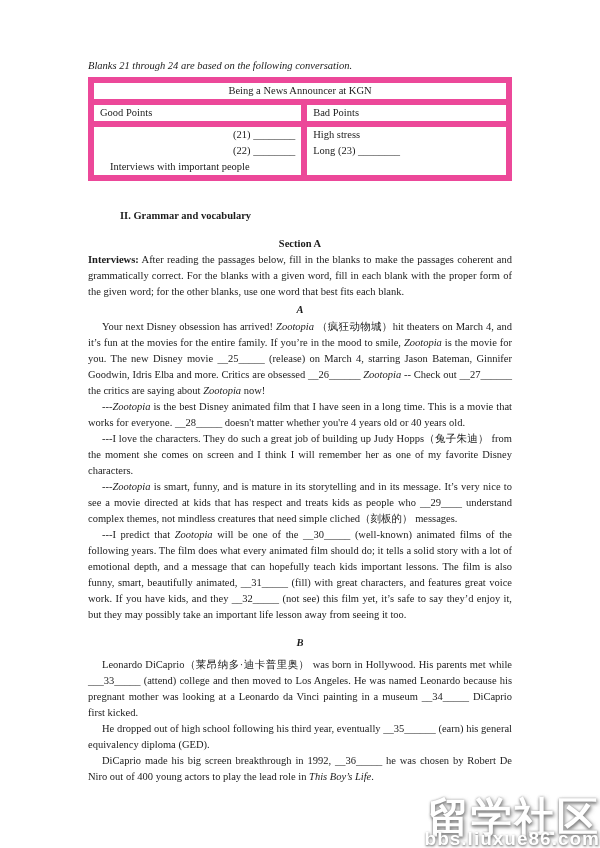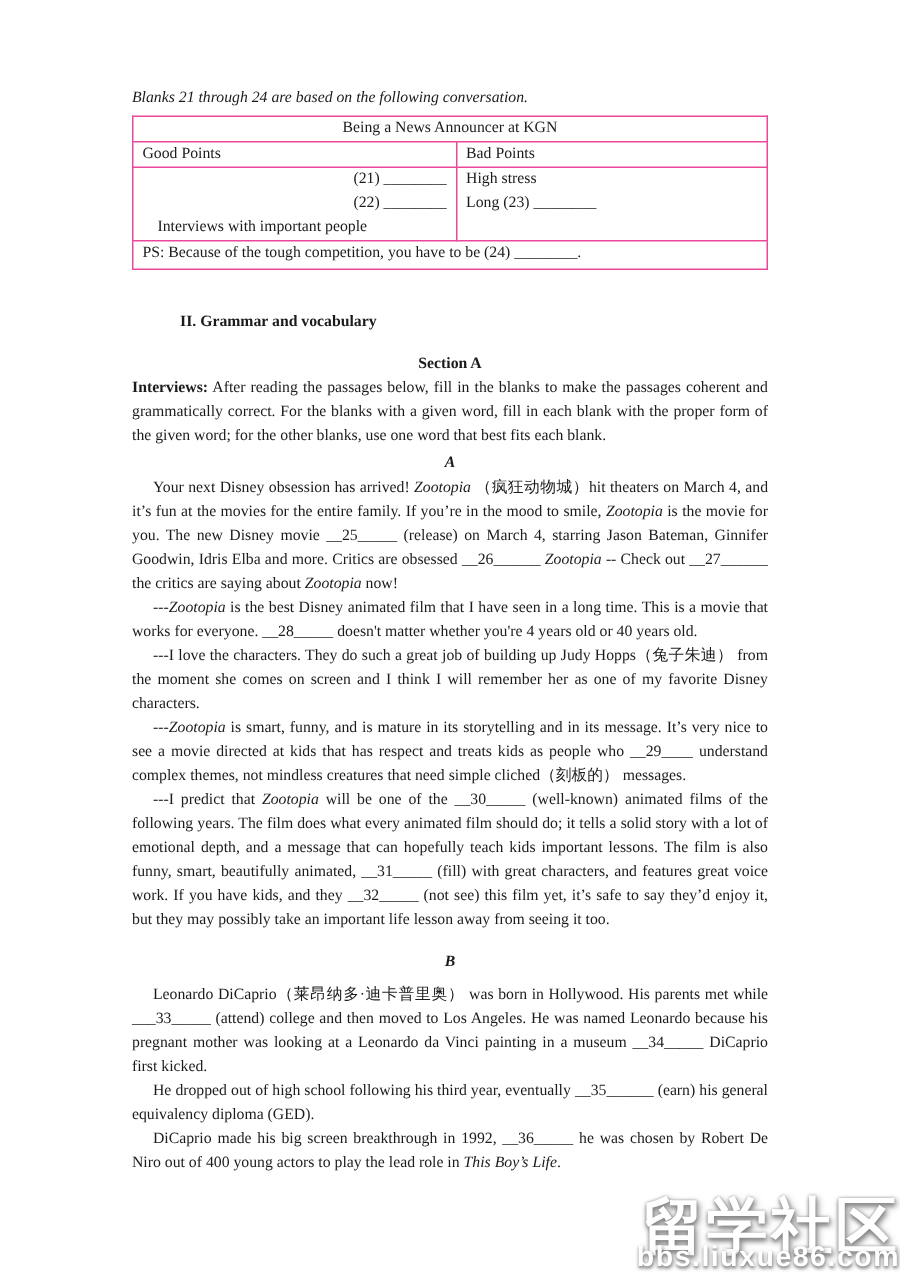--- a/index.html
+++ b/index.html
@@ -20,21 +20,21 @@
   .just{text-align:justify;}
   .ind{text-indent:14px;}
   .i{font-style:italic;}
 
   table.form{
     width:100%;
     border-collapse:collapse;
     margin-top:3px;
   }
   table.form td{
-    border:1px solid #ec4899;
+    border:6px solid #ec4899;
     padding:0 6px;
     vertical-align:top;
     line-height:16px;
   }
   td.t-title{text-align:center;height:16px;}
   td.t-colhead{height:16px;}
   td.t-left{width:51%;}
   .t-ind{margin-left:0;text-align:right;}
   .t-ind2{margin-left:10px;}
   td.t-ps{height:18px;line-height:17px;}
@@ -89,23 +89,20 @@
         <td class="t-left">
           <div class="t-ind">(21) ________</div>
           <div class="t-ind">(22) ________</div>
           <div class="t-ind2">Interviews with important people</div>
         </td>
         <td>
           <div>High stress</div>
           <div>Long (23) ________</div>
         </td>
       </tr>
-      <tr>
-        <td colspan="2" class="t-ps">PS: Because of the tough competition, you have to be (24) ________.</td>
-      </tr>
     </tbody>
   </table>
 
   <h2 class="sec">II. Grammar and vocabulary</h2>
   <h3 class="sec">Section A</h3>
 
   <p class="just"><span class="dir-label">Interviews:</span><span> After reading the passages below, fill in the blanks to make the passages coherent and grammatically correct. For the blanks with a given word, fill in each blank with the proper form of the given word; for the other blanks, use one word that best fits each blank.</span></p>
 
   <div class="passage-label">A</div>
 

